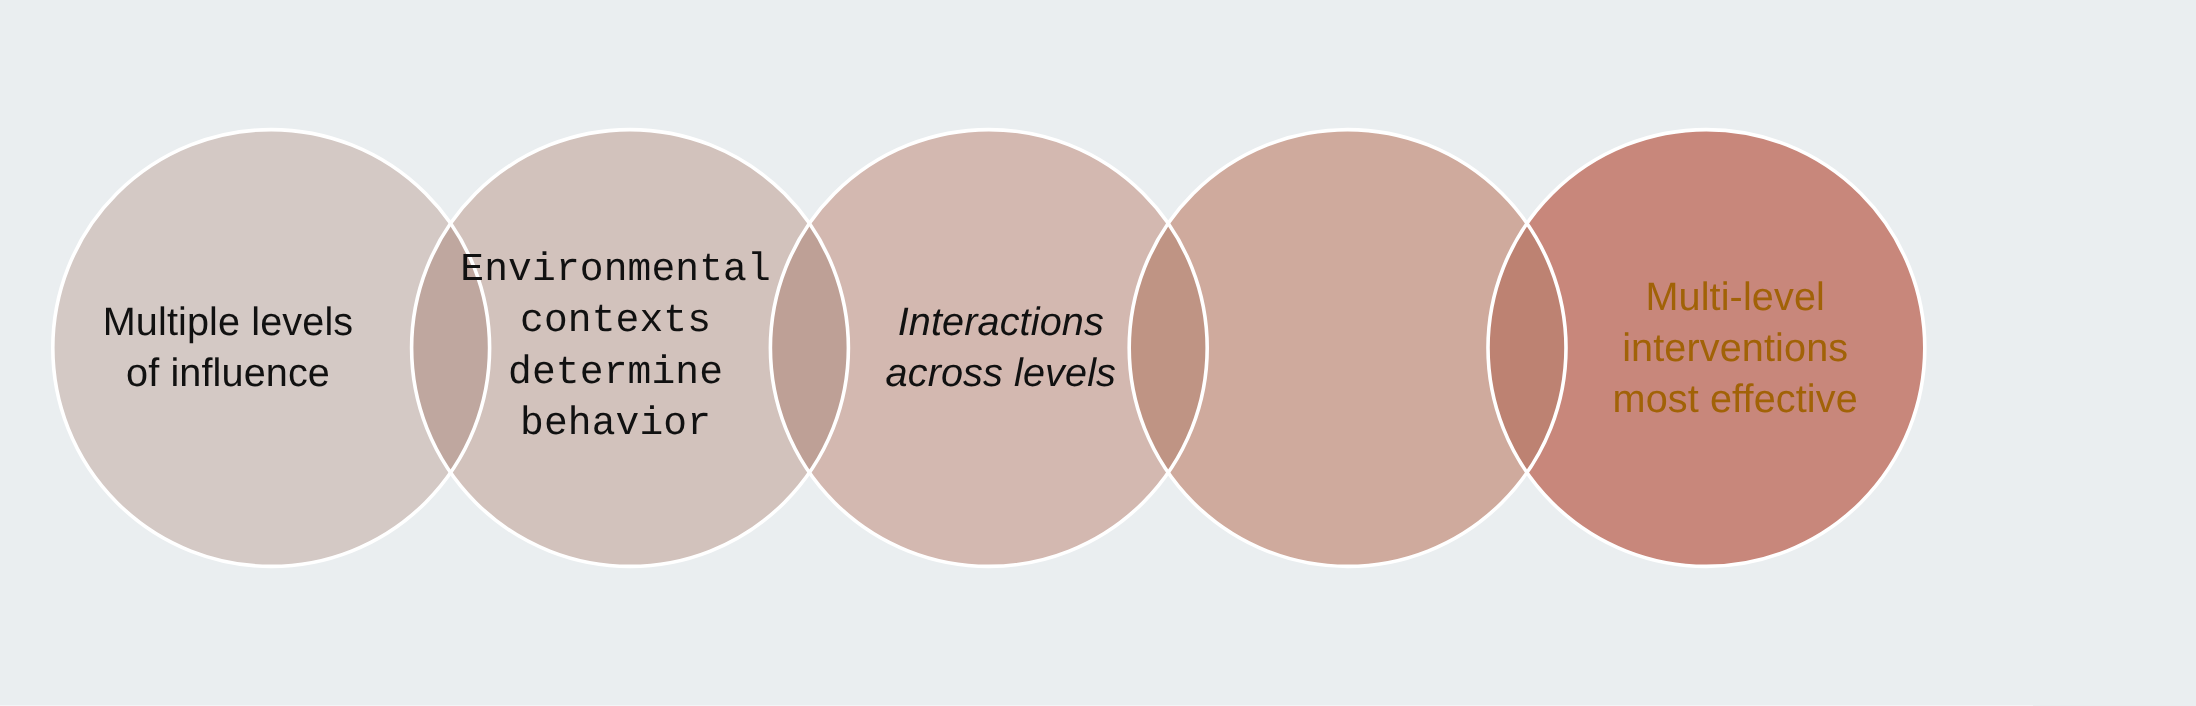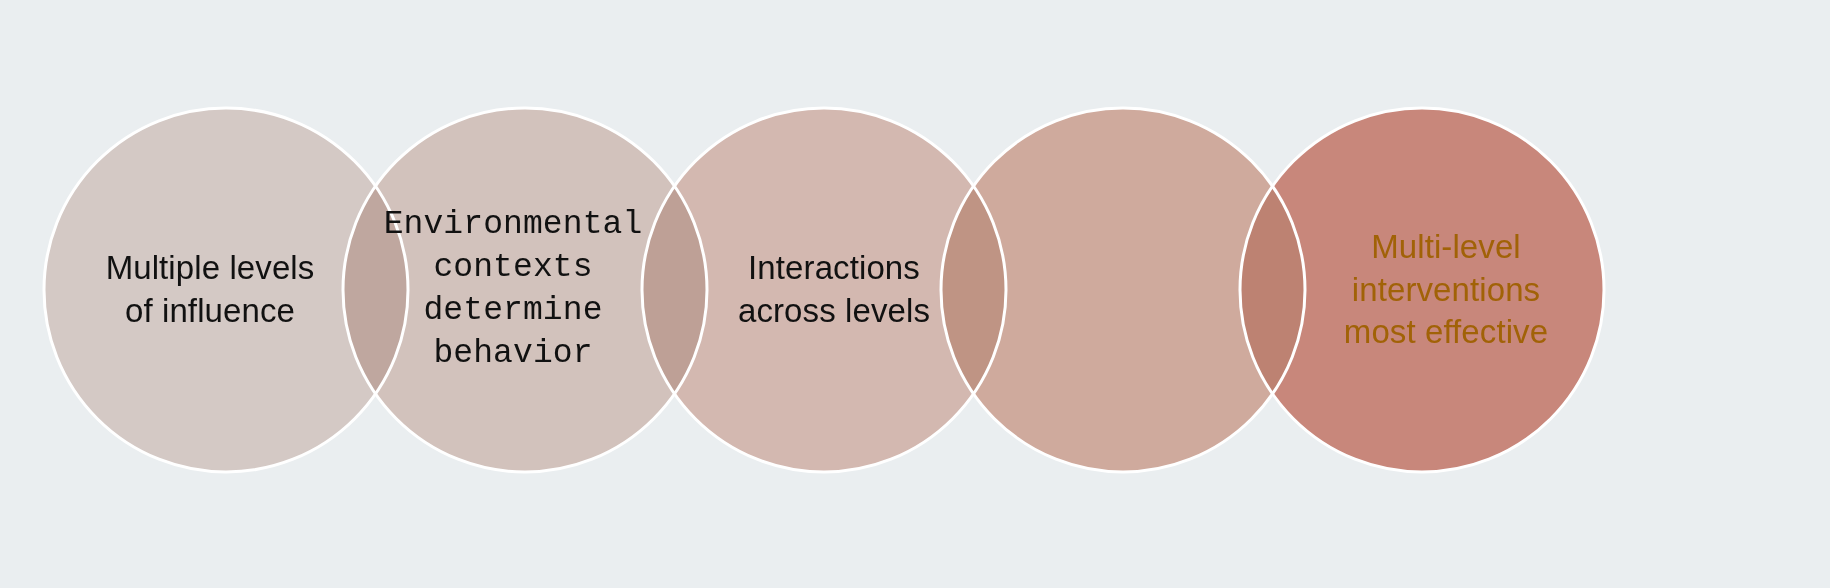--- a/index.html
+++ b/index.html
@@ -91,25 +91,25 @@
 
     <g fill="none" stroke-width="3">
       <circle id="str-c1" cx="226" cy="290" r="182" fill="none" stroke="#ffffff"></circle>
       <circle id="str-c2" cx="525" cy="290" r="182" fill="none" stroke="#ffffff"></circle>
       <circle id="str-c3" cx="824" cy="290" r="182" fill="none" stroke="#ffffff"></circle>
       <circle id="str-c4" cx="1123" cy="290" r="182" fill="none" stroke="#ffffff"></circle>
       <circle id="str-c5" cx="1422" cy="290" r="182" fill="none" stroke="#ffffff"></circle>
     </g>
   </svg>
 
-  <div class="venn-label" id="lbl-c1" style="left: 60px; top: 190px; width: 300px; height: 200px; color: rgb(17, 17, 17); text-align: center;">Multiple levels
+  <div class="venn-label" id="lbl-c1" style="left: 40px; top: 190px; width: 300px; height: 200px; color: rgb(17, 17, 17); text-align: center;">Multiple levels
 of influence</div>
   <div class="venn-label" id="lbl-c2" style="left: 363px; top: 190px; width: 300px; height: 200px; color: rgb(17, 17, 17); font-family: Liberation Mono, monospace;">Environmental
 contexts
 determine
 behavior</div>
-  <div class="venn-label" id="lbl-c3" style="left: 684px; top: 190px; width: 300px; height: 200px; color: rgb(17, 17, 17);">Interactions
+  <div class="venn-label" id="lbl-c3" style="left: 684px; top: 190px; width: 300px; height: 200px; color: rgb(17, 17, 17); font-style: italic;">Interactions
 across levels</div>
   <div class="venn-label" id="lbl-c5" style="left: 1296px; top: 190px; width: 300px; height: 200px; color: #a16207;">Multi-level
 interventions
 most effective</div>
 
 </div>
 
 </body></html>

